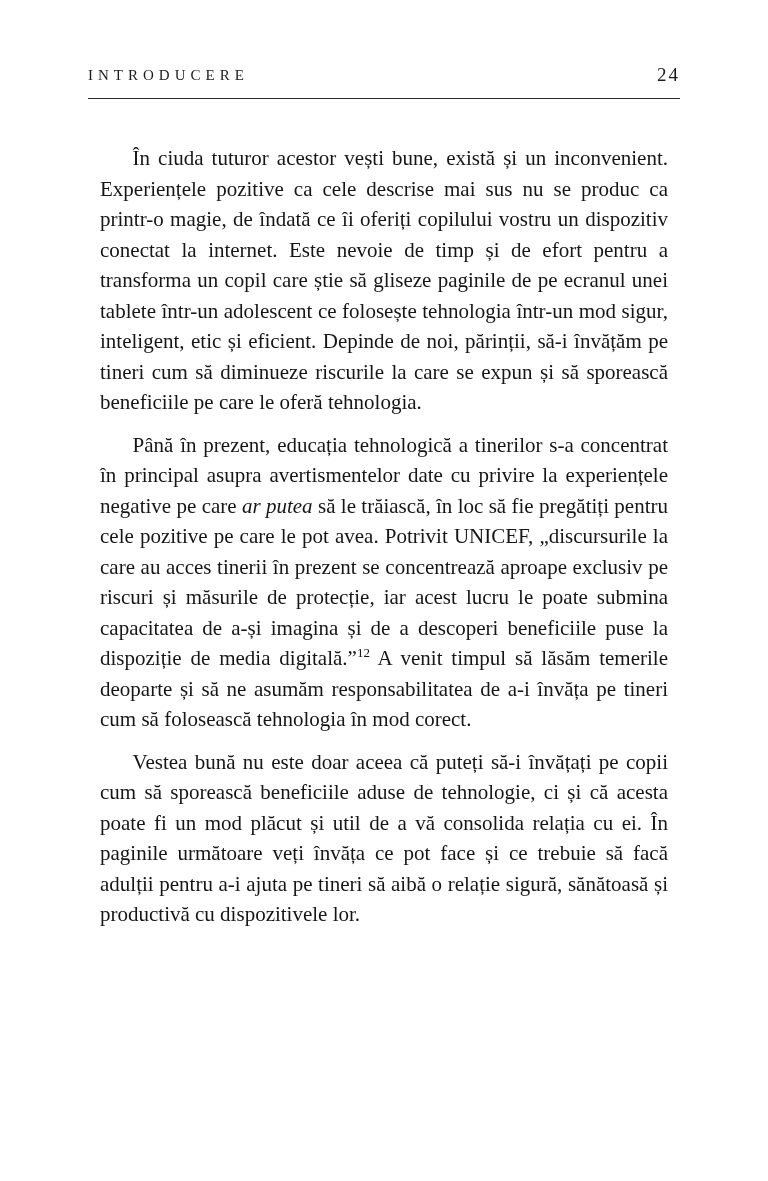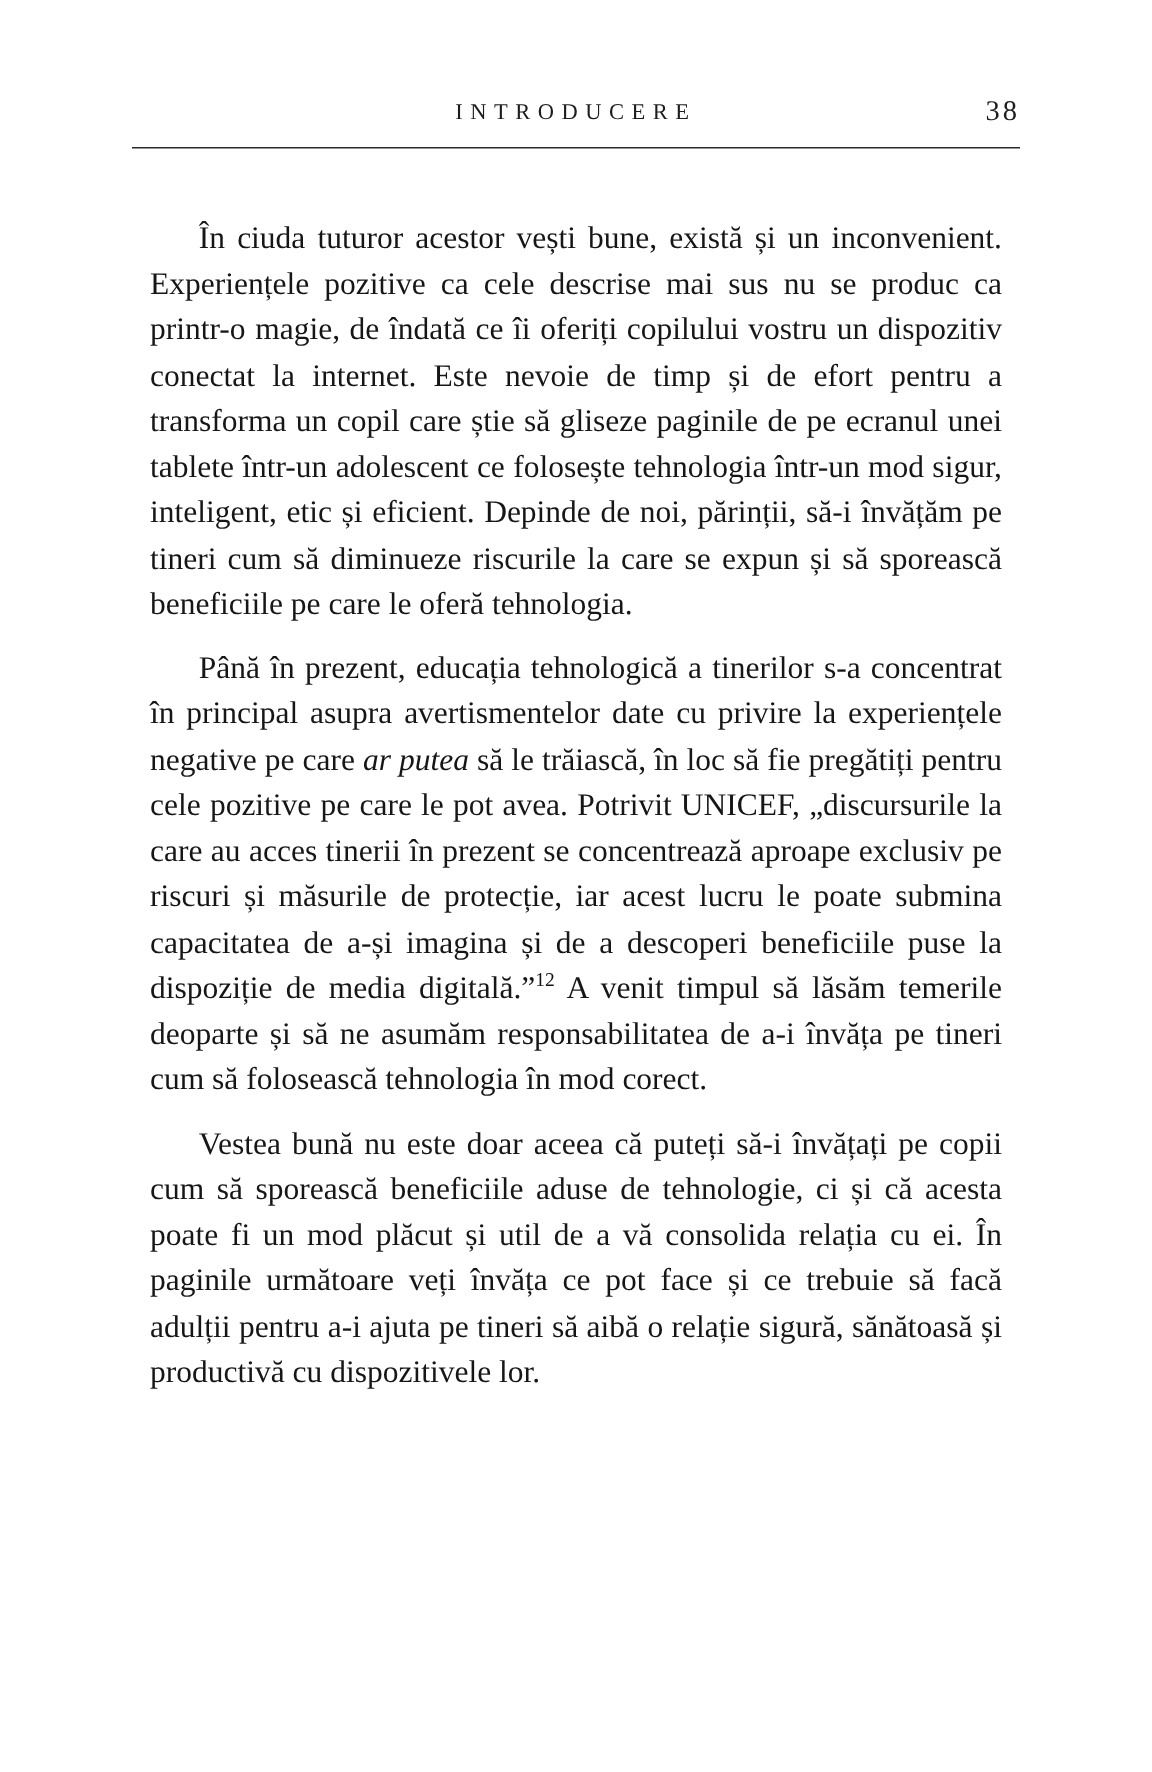--- a/index.html
+++ b/index.html
@@ -14,21 +14,21 @@
     margin: 0 auto;
     background: #ffffff;
     box-sizing: border-box;
     padding: 66px 88px 0 88px;
     font-family: "Liberation Serif", "DejaVu Serif", serif;
     color: #161616;
     overflow: hidden;
   }
   .page-header {
     position: relative;
-    text-align: center;
+    text-align: left;
     height: 24px;
   }
   .running-title {
     font-size: 15px;
     letter-spacing: 5px;
     font-weight: 400;
     color: #1c1c1c;
     text-transform: uppercase;
   }
   .page-number {
@@ -65,21 +65,21 @@
     font-style: italic;
   }
 </style>
 </head>
 <body>
 
 <div class="page">
 
   <header class="page-header">
     <span class="running-title">INTRODUCERE</span>
-    <span class="page-number">38</span>
+    <span class="page-number">24</span>
   </header>
 
   <hr class="header-rule">
 
   <main class="page-body">
 
     <p>În ciuda tuturor acestor vești bune, există și un inconvenient. Experiențele pozitive ca cele descrise mai sus nu se produc ca printr-o magie, de îndată ce îi oferiți copilului vostru un dispozitiv conectat la internet. Este nevoie de timp și de efort pentru a transforma un copil care știe să gliseze paginile de pe ecranul unei tablete într-un adolescent ce folosește tehnologia într-un mod sigur, inteligent, etic și eficient. Depinde de noi, părinții, să-i învățăm pe tineri cum să diminueze riscurile la care se expun și să sporească beneficiile pe care le oferă tehnologia.</p>
 
     <p><span>Până în prezent, educația tehnologică a tinerilor s-a concentrat în principal asupra avertismentelor date cu privire la experiențele negative pe care </span><em>ar putea</em><span> să le trăiască, în loc să fie pregătiți pentru cele pozitive pe care le pot avea. Potrivit UNICEF, „discursurile la care au acces tinerii în prezent se concentrează aproape exclusiv pe riscuri și măsurile de protecție, iar acest lucru le poate submina capacitatea de a-și imagina și de a descoperi beneficiile puse la dispoziție de media digitală.”</span><sup class="footnote-ref">12</sup><span> A venit timpul să lăsăm temerile deoparte și să ne asumăm responsabilitatea de a-i învăța pe tineri cum să folosească tehnologia în mod corect.</span></p>
 

